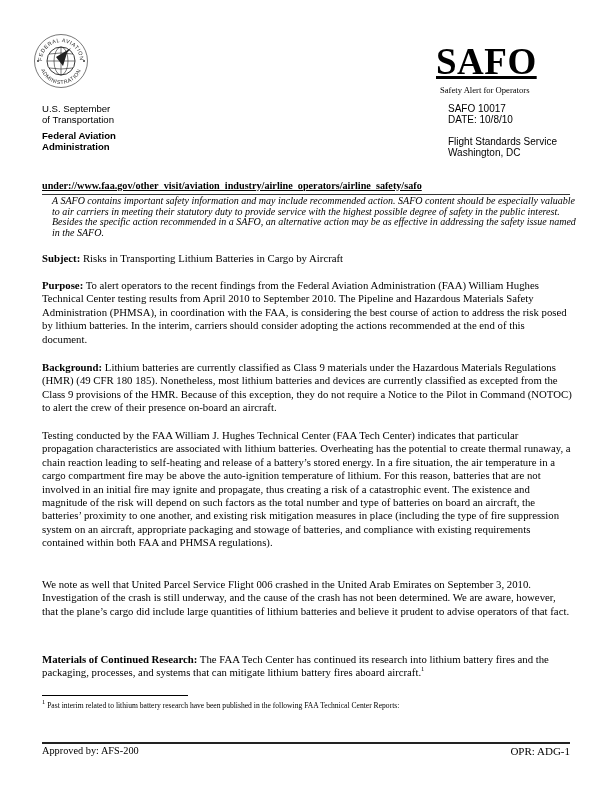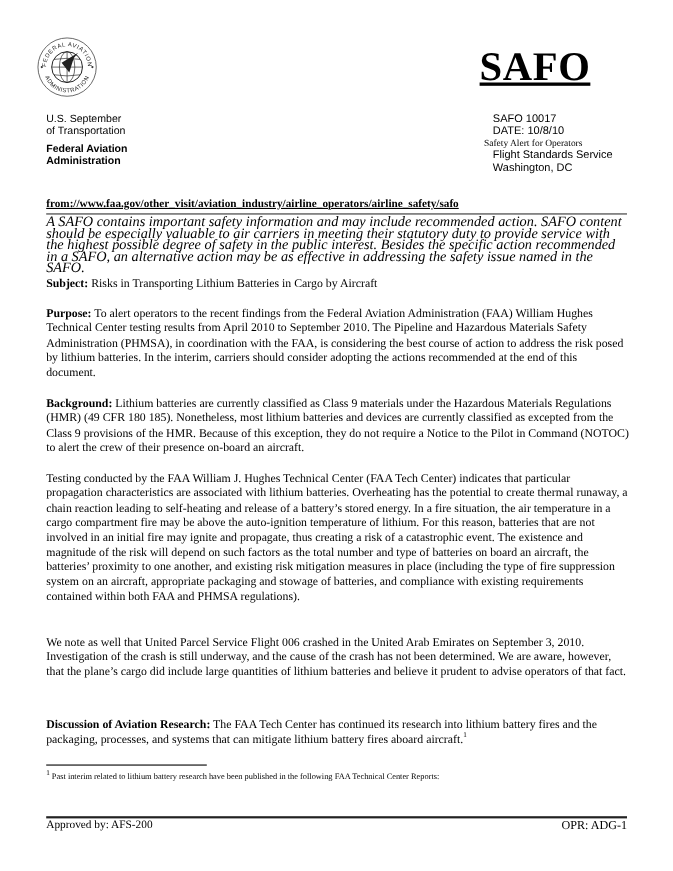--- a/index.html
+++ b/index.html
@@ -8,27 +8,27 @@
   .sans { font-family: "Liberation Sans", "DejaVu Sans", sans-serif; }
   .abs { position:absolute; }
 
   #logo { left:33px; top:33px; width:56px; height:56px; }
 
   .dept { left:42px; top:103px; font-size:9.6px; line-height:11px; }
   .dept .bold { font-weight:bold; }
   .dept .gap { height:5px; }
 
   .safo-title { left:436px; top:42px; font-size:37px; font-weight:bold; letter-spacing:0.5px; line-height:40px;text-decoration:underline; }
-  .safo-sub { left:440px; top:85px; font-size:8.6px;margin-top:40px; }
+  .safo-sub { left:440px; top:85px; font-size:8.6px; }
   .safo-meta { left:448px; top:103px; font-size:10px; line-height:11px; }
   .safo-meta .gap { height:11px; }
 
   .url { left:42px; top:180px; font-size:10.2px; font-weight:bold; text-decoration:underline; }
   .url-rule { left:42px; top:194px; width:528px; height:0; border-top:1.5px solid #333; }
-  .disclaimer { left:42px; top:196px; width:530px; font-size:13px; font-style:italic; line-height:10.6px;font-family:Liberation Serif, serif; }
+  .disclaimer { left:52px; top:196px; width:530px; font-size:10px; font-style:italic; line-height:10.6px;font-family:Liberation Serif, serif; }
 
   .body-text { left:42px; width:530px; font-size:10.75px; line-height:13.4px; }
   .body-text b { font-weight:bold;margin-top:36px; }
   sup { font-size:6.5px; vertical-align:super; line-height:0; }
 
   .fn-rule { left:42px; top:695px; width:146px; height:0; border-top:1px solid #000; }
   .footnote { left:42px; top:701px; width:530px; font-size:7.6px; }
 
   .foot-rule { left:42px; top:742px; width:528px; height:0; border-top:2px solid #222; }
   .foot-left { left:42px; top:745px; font-size:10.3px; }
@@ -73,42 +73,42 @@
 <div class="abs safo-title serif">SAFO</div>
 <div class="abs safo-sub serif">Safety Alert for Operators</div>
 <div class="abs safo-meta sans">
   <div>SAFO 10017</div>
   <div>DATE: 10/8/10</div>
   <div class="gap"></div>
   <div>Flight Standards Service</div>
   <div>Washington, DC</div>
 </div>
 
-<div class="abs url serif">from://www.faa.gov/other_visit/aviation_industry/airline_operators/airline_safety/safo</div>
+<div class="abs url serif">under://www.faa.gov/other_visit/aviation_industry/airline_operators/airline_safety/safo</div>
 <div class="abs url-rule"></div>
 <div class="abs disclaimer serif">A SAFO contains important safety information and may include recommended action. SAFO content should be especially valuable to air carriers in meeting their statutory duty to provide service with the highest possible degree of safety in the public interest. Besides the specific action recommended in a SAFO, an alternative action may be as effective in addressing the safety issue named in the SAFO.</div>
 
 <div class="abs body-text serif" style="top:252px;">
   <b>Subject:</b><span> Risks in Transporting Lithium Batteries in Cargo by Aircraft</span>
 </div>
 
 <div class="abs body-text serif" style="top:279px;">
   <b>Purpose:</b><span> To alert operators to the recent findings from the Federal Aviation Administration (FAA) William Hughes Technical Center testing results from April 2010 to September 2010. The Pipeline and Hazardous Materials Safety Administration (PHMSA), in coordination with the FAA, is considering the best course of action to address the risk posed by lithium batteries. In the interim, carriers should consider adopting the actions recommended at the end of this document.</span>
 </div>
 
 <div class="abs body-text serif" style="top:361px;">
   <b>Background:</b><span> Lithium batteries are currently classified as Class 9 materials under the Hazardous Materials Regulations (HMR) (49 CFR 180 185). Nonetheless, most lithium batteries and devices are currently classified as excepted from the Class 9 provisions of the HMR. Because of this exception, they do not require a Notice to the Pilot in Command (NOTOC) to alert the crew of their presence on-board an aircraft.</span>
 </div>
 
 <div class="abs body-text serif" style="top:429px;">Testing conducted by the FAA William J. Hughes Technical Center (FAA Tech Center) indicates that particular propagation characteristics are associated with lithium batteries. Overheating has the potential to create thermal runaway, a chain reaction leading to self-heating and release of a battery’s stored energy. In a fire situation, the air temperature in a cargo compartment fire may be above the auto-ignition temperature of lithium. For this reason, batteries that are not involved in an initial fire may ignite and propagate, thus creating a risk of a catastrophic event. The existence and magnitude of the risk will depend on such factors as the total number and type of batteries on board an aircraft, the batteries’ proximity to one another, and existing risk mitigation measures in place (including the type of fire suppression system on an aircraft, appropriate packaging and stowage of batteries, and compliance with existing requirements contained within both FAA and PHMSA regulations).</div>
 
 <div class="abs body-text serif" style="top:578px;">We note as well that United Parcel Service Flight 006 crashed in the United Arab Emirates on September 3, 2010. Investigation of the crash is still underway, and the cause of the crash has not been determined. We are aware, however, that the plane’s cargo did include large quantities of lithium batteries and believe it prudent to advise operators of that fact.</div>
 
 <div class="abs body-text serif" style="top:653px;">
-  <b>Discussion of Aviation Research:</b><span> The FAA Tech Center has continued its research into lithium battery fires and the packaging, processes, and systems that can mitigate lithium battery fires aboard aircraft.</span><sup>1</sup>
+  <b>Materials of Continued Research:</b><span> The FAA Tech Center has continued its research into lithium battery fires and the packaging, processes, and systems that can mitigate lithium battery fires aboard aircraft.</span><sup>1</sup>
 </div>
 
 <div class="abs fn-rule"></div>
 <div class="abs footnote serif">
   <sup>1</sup><span> Past interim related to lithium battery research have been published in the following FAA Technical Center Reports:</span>
 </div>
 
 <div class="abs foot-rule"></div>
 <div class="abs foot-left serif">Approved by:  AFS-200</div>
 <div class="abs foot-right serif">OPR:  ADG-1</div>

